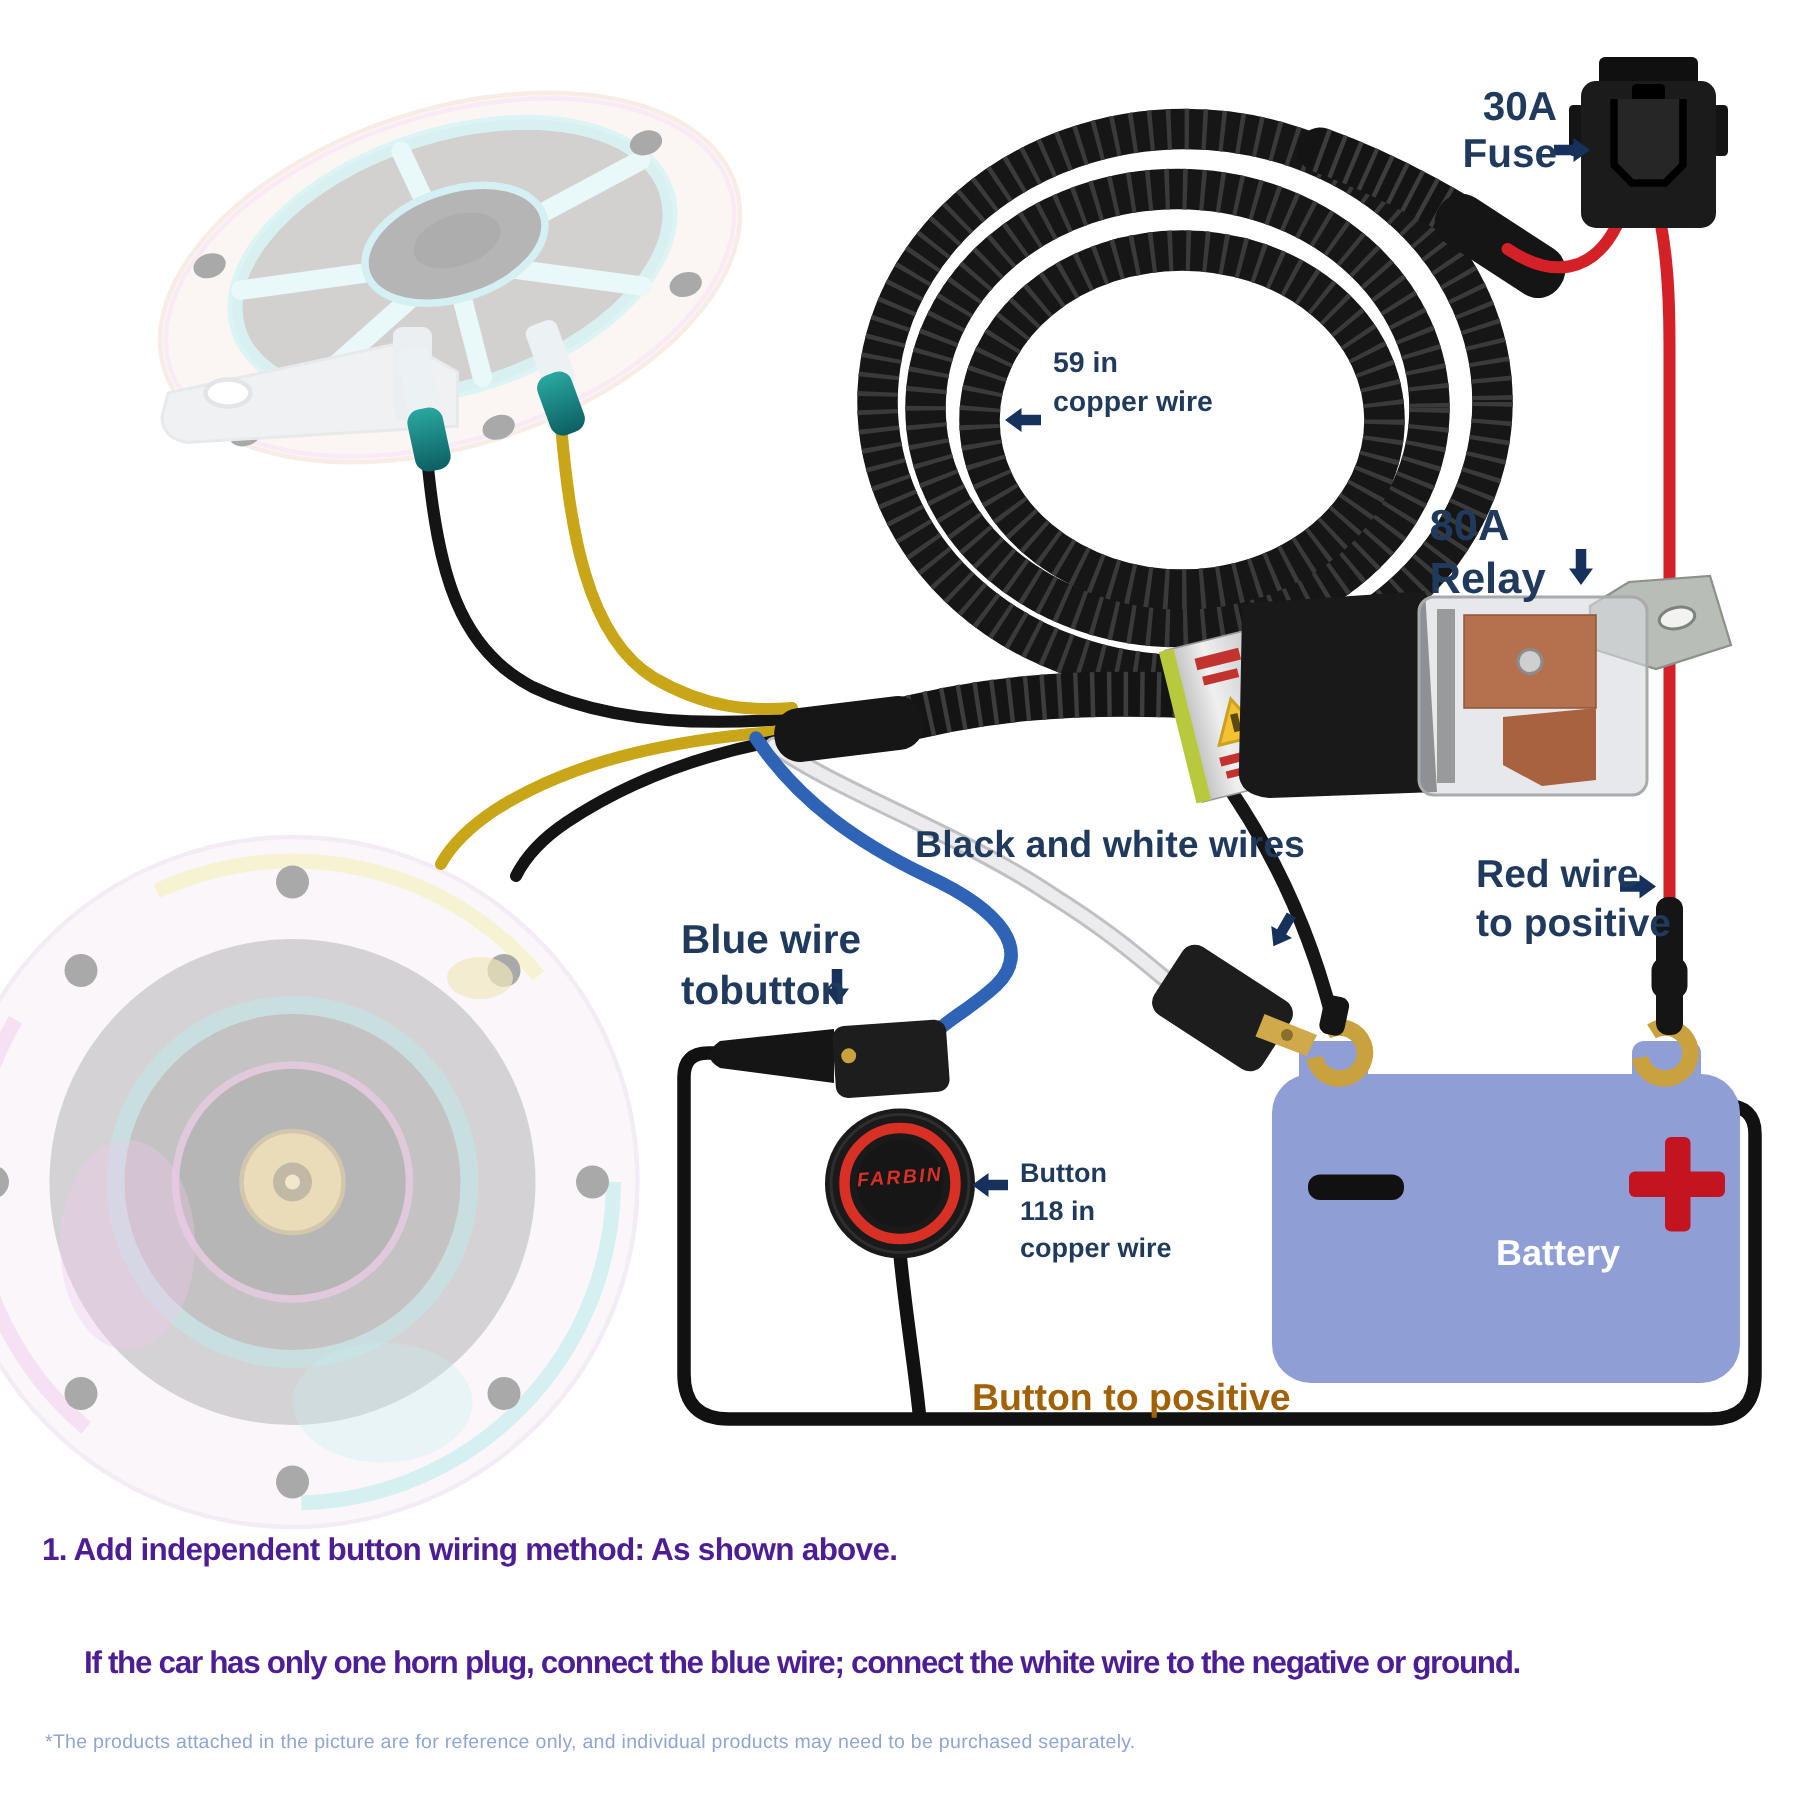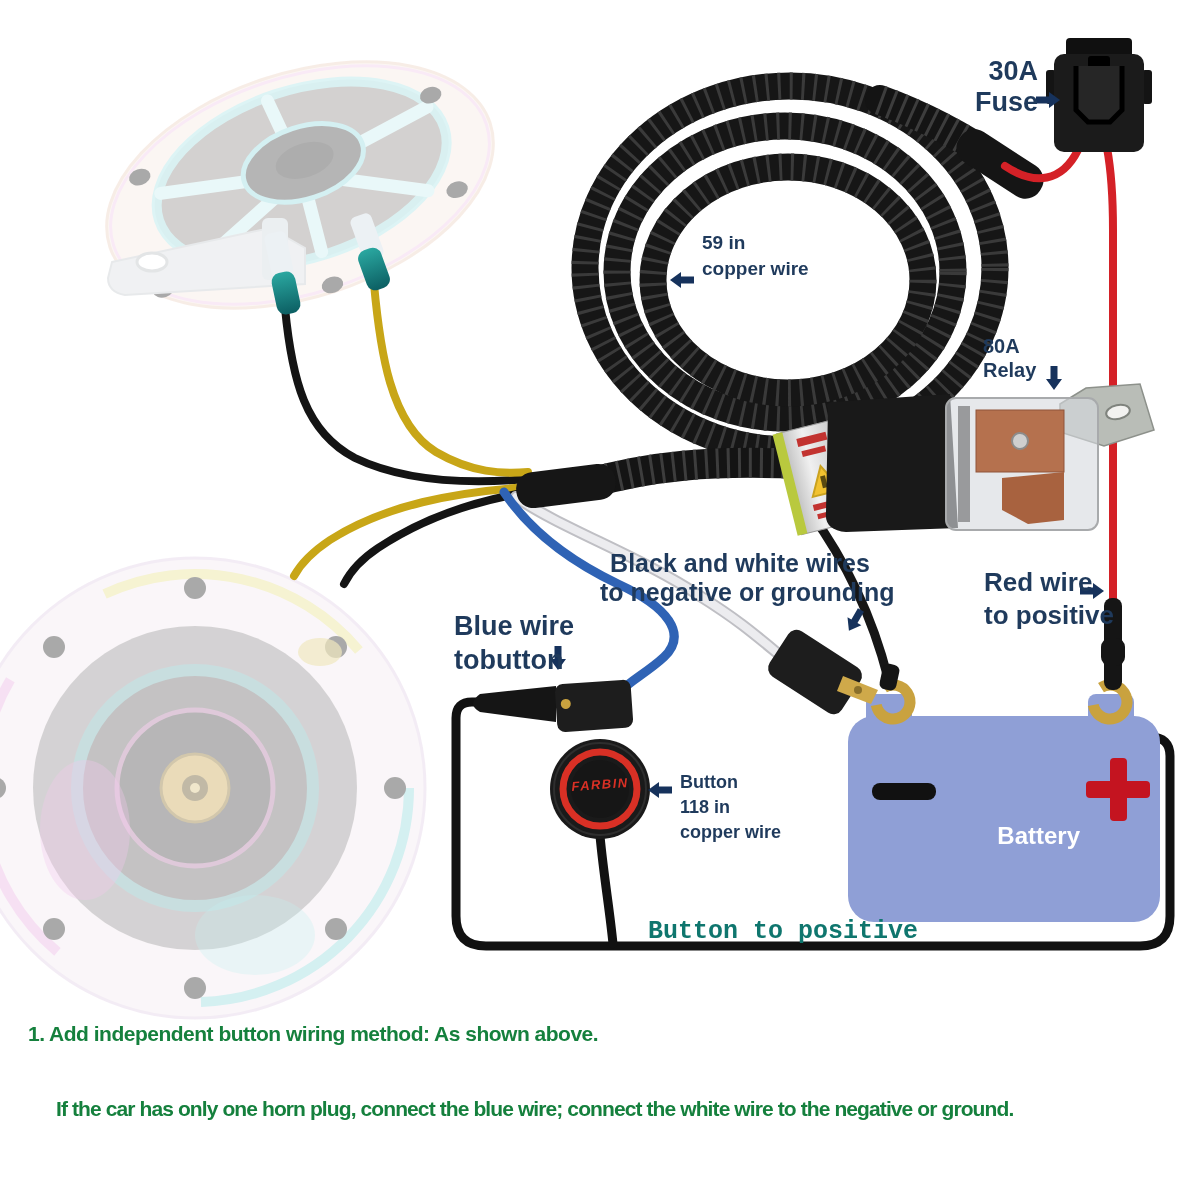--- a/index.html
+++ b/index.html
@@ -6,21 +6,21 @@
   #canvas{position:relative;width:1200px;height:1172px;background:#ffffff;overflow:hidden;
           font-family:"Liberation Sans", sans-serif;}
   svg{position:absolute;left:0;top:0;}
   .lbl{position:absolute;color:#1f3a5c;font-weight:700;line-height:1.14;white-space:nowrap;}
   .lbl div{white-space:nowrap;}
   .tube-base{stroke:#141414;stroke-width:30;fill:none;stroke-linecap:round;}
   .tube-rib{stroke:#3d3d3d;stroke-width:30;fill:none;stroke-dasharray:3 8;}
   .coil-base{stroke:#161616;stroke-width:27;fill:none;}
   .coil-rib{stroke:#3a3a3a;stroke-width:27;fill:none;stroke-dasharray:3 9;}
   .arrow{fill:#16325c;}
-  .instr{position:absolute;color:#15803d;font-weight:600;font-size:21px;letter-spacing:-0.5px;white-space:nowrap;}
+  .instr{position:absolute;color:#4c1d95;font-weight:600;font-size:21px;letter-spacing:-0.5px;white-space:nowrap;}
 </style>
 </head>
 <body>
 
 <div id="canvas">
 
 <svg width="1200" height="1200" viewBox="0 0 1200 1200">
   <defs>
     <linearGradient id="bandGrad" x1="0" y1="0" x2="1" y2="0">
       <stop offset="0" stop-color="#b9b9b9"></stop>
@@ -236,50 +236,50 @@
 <div class="lbl" style="left:952px;top:56px;width:86px;text-align:right;font-size:27px;">
   <div>30A</div>
   <div>Fuse</div>
 </div>
 
 <div class="lbl" style="left:702px;top:230px;font-size:19px;line-height:1.35;">
   <div>59 in</div>
   <div>copper wire</div>
 </div>
 
-<div class="lbl" style="left:983px;top:334px;font-size:20px;line-height:1.2;">
+<div class="lbl" style="left:953px;top:334px;font-size:29px;line-height:1.2;">
   <div>80A</div>
   <div>Relay</div>
 </div>
 
 <div class="lbl" style="left:600px;top:549px;width:280px;text-align:center;font-size:25px;">
   <div>Black and white wires</div>
-  <div>to negative or grounding</div>
 </div>
 
 <div class="lbl" style="left:454px;top:610px;font-size:27px;line-height:1.25;">
   <div>Blue wire</div>
   <div>tobutton</div>
 </div>
 
 <div class="lbl" style="left:984px;top:566px;font-size:26px;line-height:1.25;">
   <div>Red wire</div>
   <div>to positive</div>
 </div>
 
 <div class="lbl" style="left:680px;top:770px;font-size:18px;line-height:1.38;">
   <div>Button</div>
   <div>118 in</div>
   <div>copper wire</div>
 </div>
 
 <div class="lbl" style="left:930px;top:822px;width:150px;text-align:right;color:#ffffff;font-size:24px;">Battery</div>
 
-<div class="lbl" style="left:648px;top:918px;font-size:25px;color:#0f766e;font-family:Liberation Mono, monospace;">Button to positive</div>
+<div class="lbl" style="left:648px;top:918px;font-size:25px;color:#a16207;">Button to positive</div>
 
 <div style="position:absolute;left:556px;top:777px;width:88px;text-align:center;color:#d93025;
             font-size:13px;font-weight:700;font-style:italic;letter-spacing:1.5px;transform:rotate(-4deg);">FARBIN</div>
 
 <div class="instr" style="left:28px;top:1022px;">1. Add independent button wiring method: As shown above.</div>
 <div class="instr" style="left:56px;top:1097px;letter-spacing:-0.9px;">If the car has only one horn plug, connect the blue wire; connect the white wire to the negative or ground.</div>
 
+<div style="position:absolute;left:30px;top:1153px;font-size:13px;color:#8fa6d3;letter-spacing:0.2px;white-space:nowrap;">*The products attached in the picture are for reference only, and individual products may need to be purchased separately.</div>
 
 </div>
 
 </body></html>

